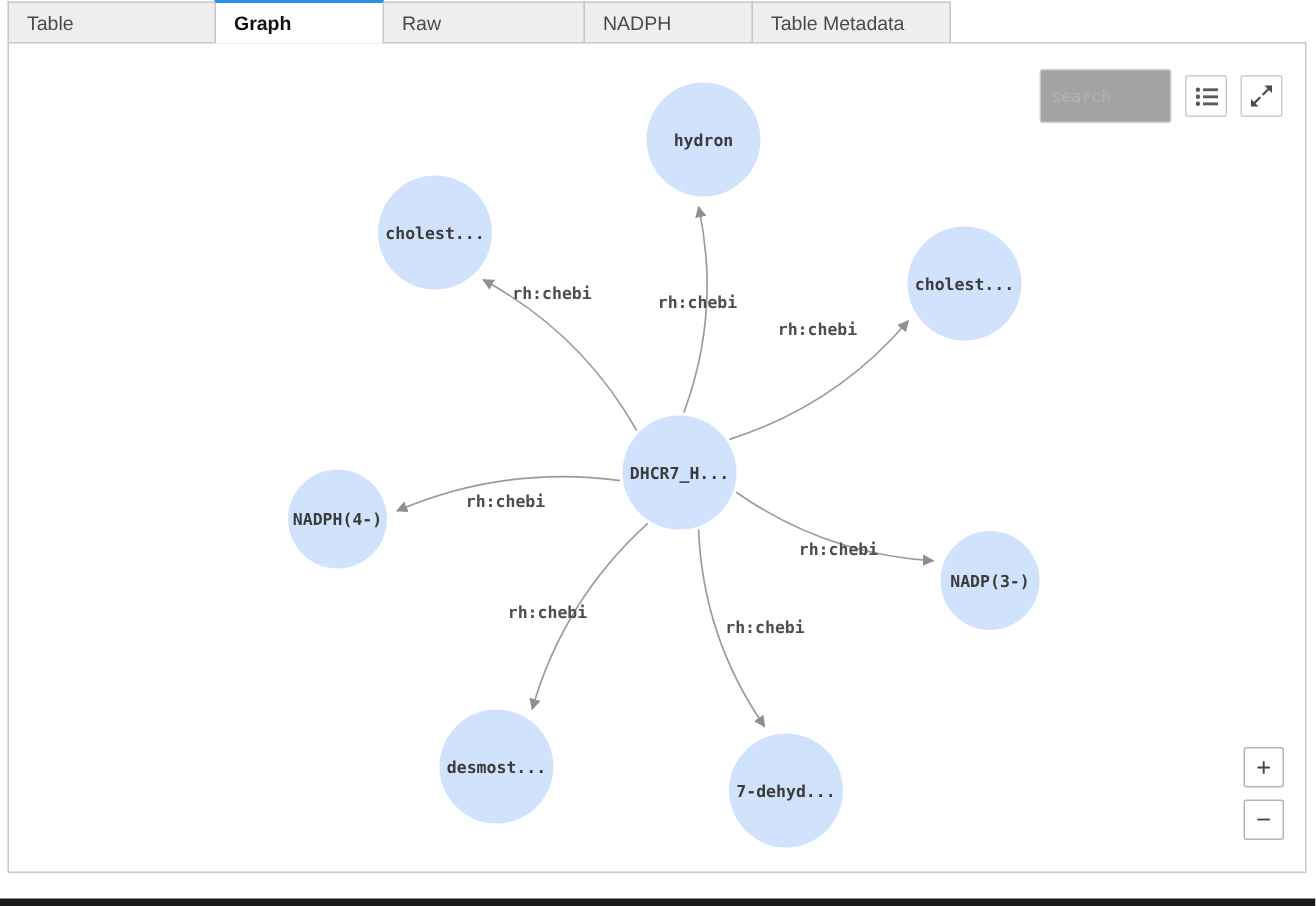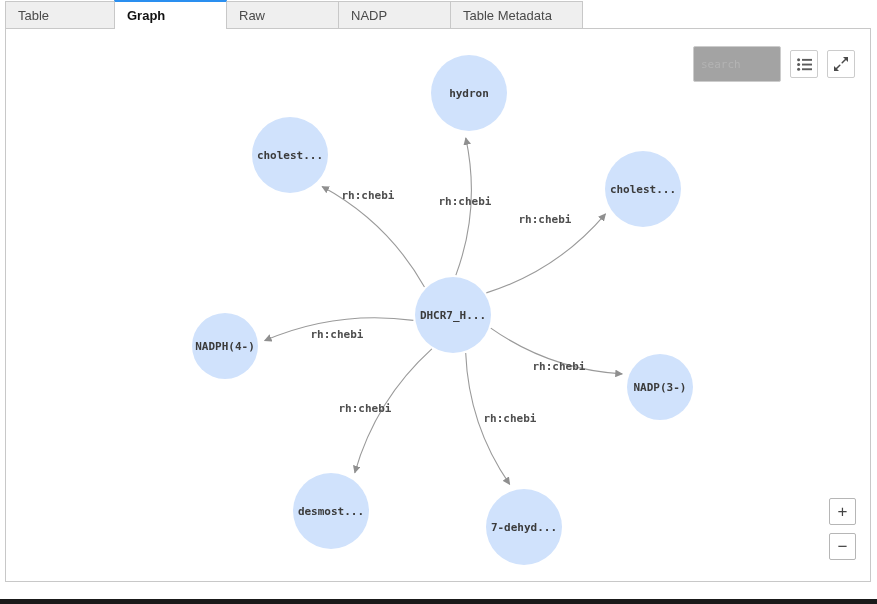--- a/index.html
+++ b/index.html
@@ -35,23 +35,23 @@
     margin-right: -1px;
     display: flex;
     align-items: center;
     padding: 0 12px;
     font-size: 13px;
     color: #4a4a4a;
     white-space: nowrap;
     cursor: pointer;
     position: relative;
   }
-  .tab.t0 { width: 110px; }
+  .tab.t0 { width: 139px; }
   .tab.t1 { width: 113px; }
-  .tab.t2 { width: 113px; }
+  .tab.t2 { width: 135px; }
   .tab.t3 { width: 113px; }
   .tab.t4 { width: 133px; }
   .tab.active {
     background: #ffffff;
     border-top: 2px solid #2a8ff0;
     border-left: 1px solid #c8c8c8;
     border-right: 1px solid #c8c8c8;
     color: #111111;
     font-weight: bold;
     z-index: 3;
@@ -175,21 +175,21 @@
   <div class="tab t0">
       <span>Table</span>
     </div>
   <div class="tab t1 active">
       <span>Graph</span>
     </div>
   <div class="tab t2">
       <span>Raw</span>
     </div>
   <div class="tab t3">
-      <span>NADP</span>
+      <span>NADPH</span>
     </div>
   <div class="tab t4">
       <span>Table Metadata</span>
     </div>
 </div>
 
 <div id="graph-panel">
 
   <div id="graph-canvas">
     <svg width="864" height="552" viewBox="0 0 864 552" xmlns="http://www.w3.org/2000/svg">

